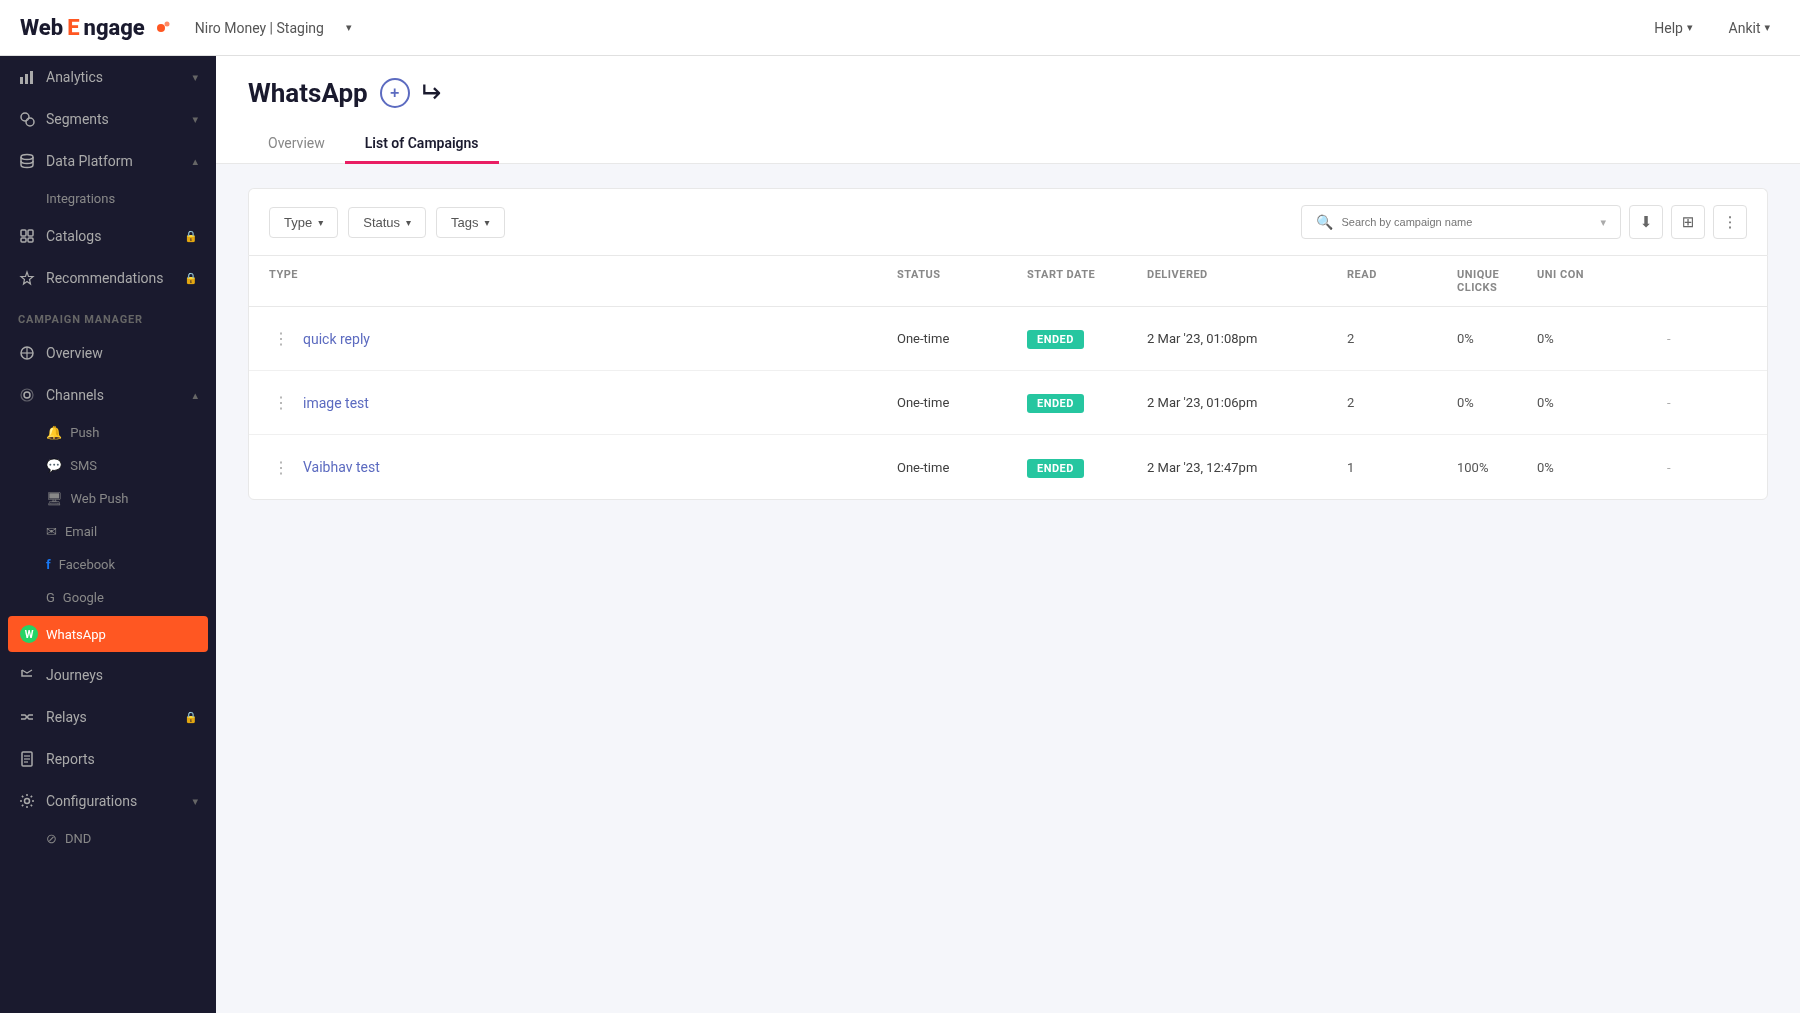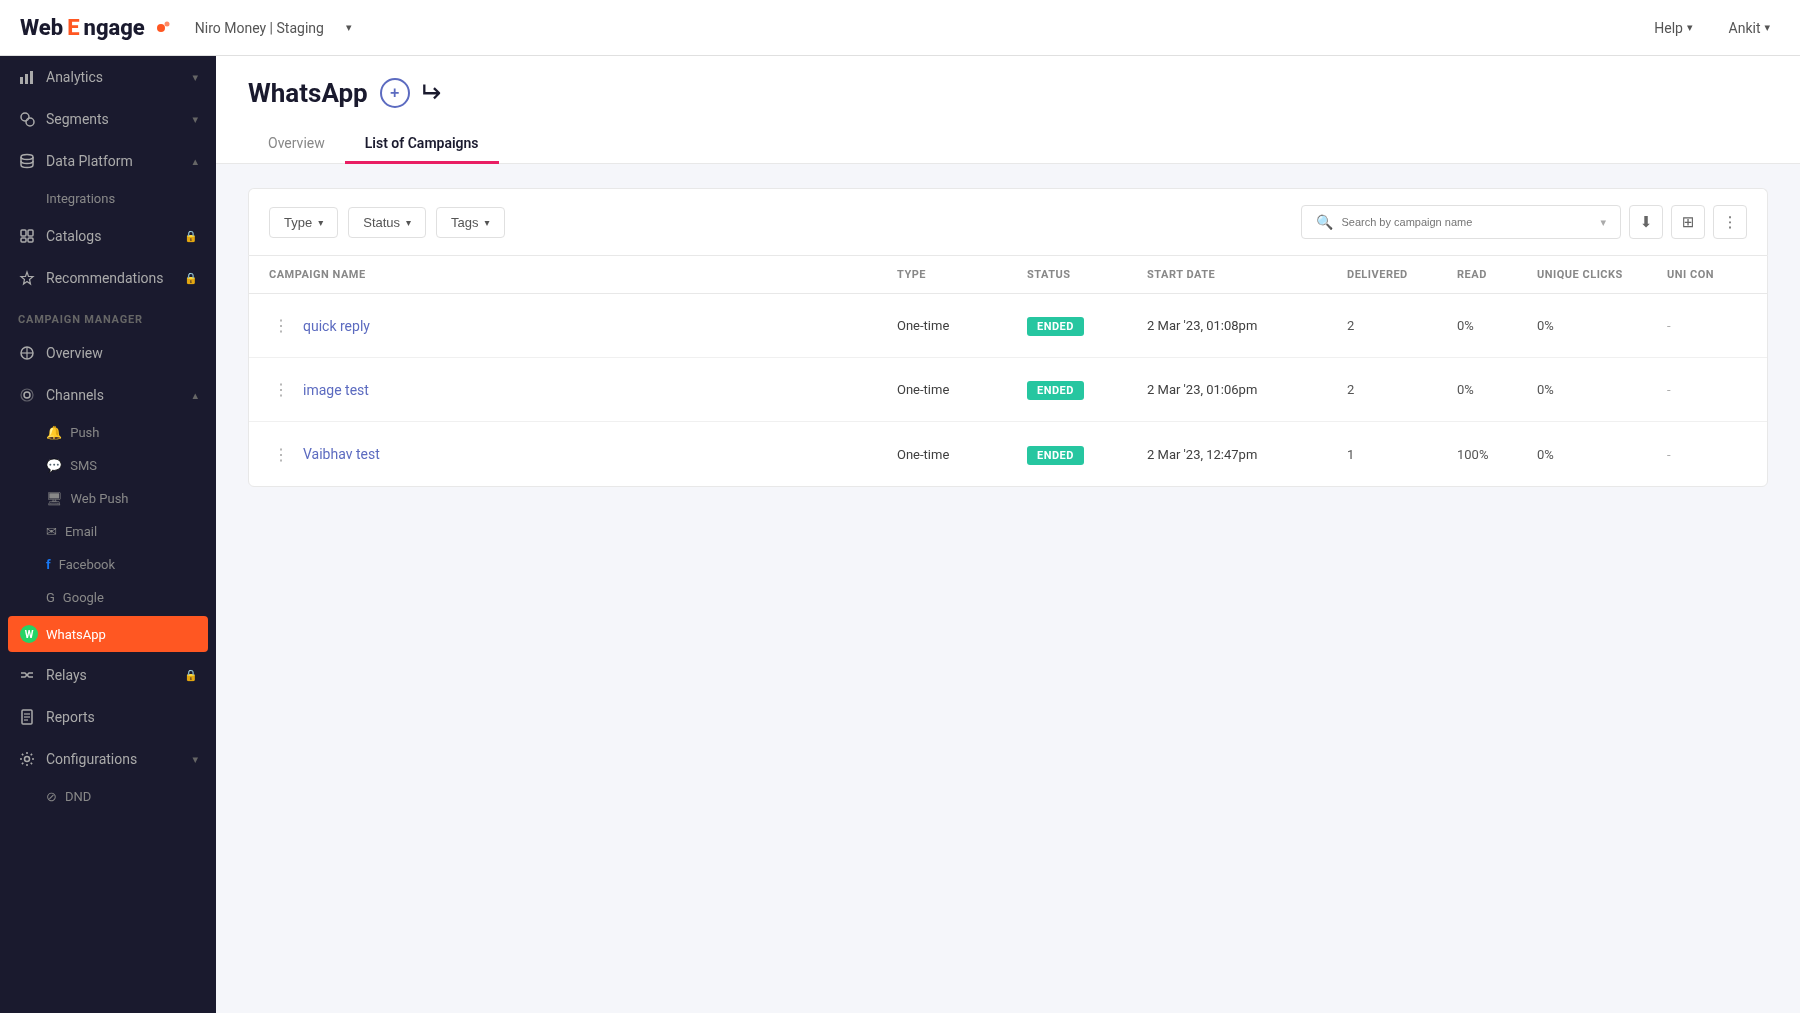--- a/index.html
+++ b/index.html
@@ -317,20 +317,31 @@
       </div>
     </div>
 
     <div class="sidebar-sub-item active-sub" style="background:#ff5722;color:#fff;border-radius:4px;margin:2px 8px;padding:9px 12px;">
       <div style="display:flex;align-items:center;gap:8px;">
         <span style="width:18px;height:18px;background:#25d366;border-radius:50%;display:flex;align-items:center;justify-content:center;color:white;font-size:10px;font-weight:bold;">W</span>
         <span style="color:#fff;">WhatsApp</span>
       </div>
     </div>
 
+    <div class="sidebar-item">
+      <div class="sidebar-item-inner">
+        <span class="sidebar-icon">
+          <svg width="16" height="16" fill="none" viewBox="0 0 16 16">
+              <path d="M3 3 L3 9 L13 9" stroke="#aaa" stroke-width="1.5" fill="none"></path>
+              <path d="M3 3 L8 6 L13 3" stroke="#aaa" stroke-width="1.2" fill="none"></path>
+            </svg>
+        </span>
+        <span>Journeys</span>
+      </div>
+    </div>
 
     <div class="sidebar-item">
       <div class="sidebar-item-inner">
         <span class="sidebar-icon">
           <svg width="16" height="16" fill="none" viewBox="0 0 16 16">
               <path d="M2 6 L6 6 L10 10 L14 10" stroke="#aaa" stroke-width="1.5"></path>
               <path d="M2 10 L6 10 L10 6 L14 6" stroke="#aaa" stroke-width="1.5"></path>
             </svg>
         </span>
         <span>Relays</span>
@@ -423,21 +434,20 @@
           </div>
           <div class="icon-btn">
             <span>⋮</span>
           </div>
         </div>
       </div>
 
       <div class="campaign-table">
 
         <div class="table-header">
-          <div>CAMPAIGN NAME</div>
           <div>TYPE</div>
           <div>STATUS</div>
           <div>START DATE</div>
           <div>DELIVERED</div>
           <div>READ</div>
           <div>UNIQUE CLICKS</div>
           <div>UNI CON</div>
         </div>
 
         <div class="table-row">

